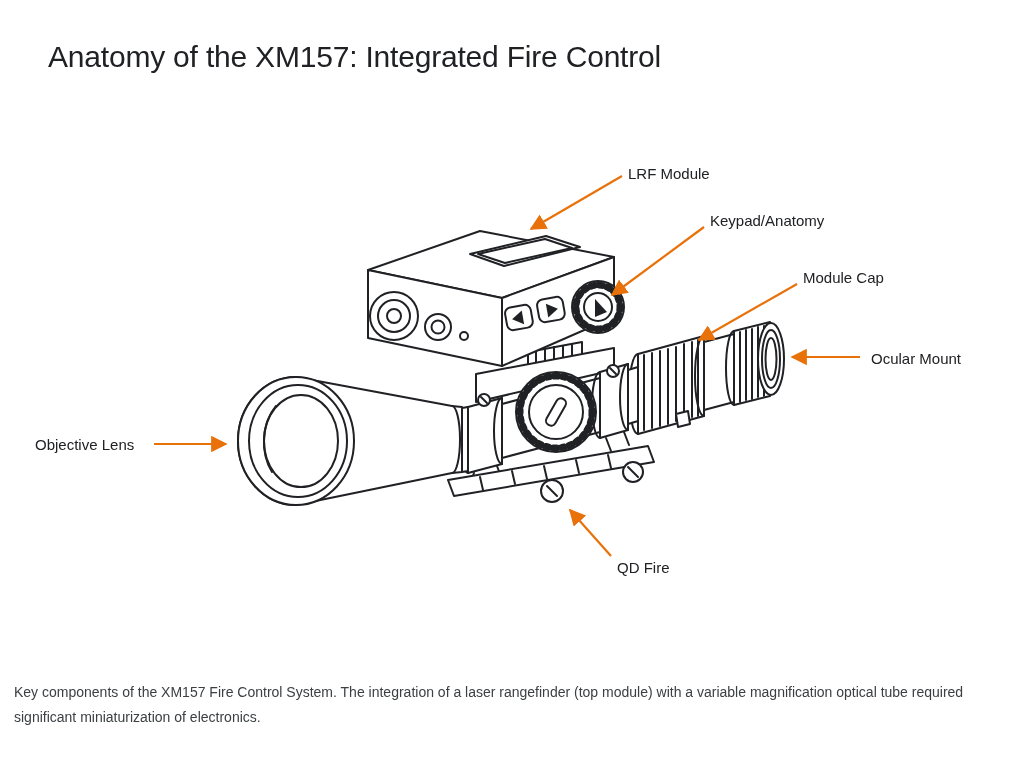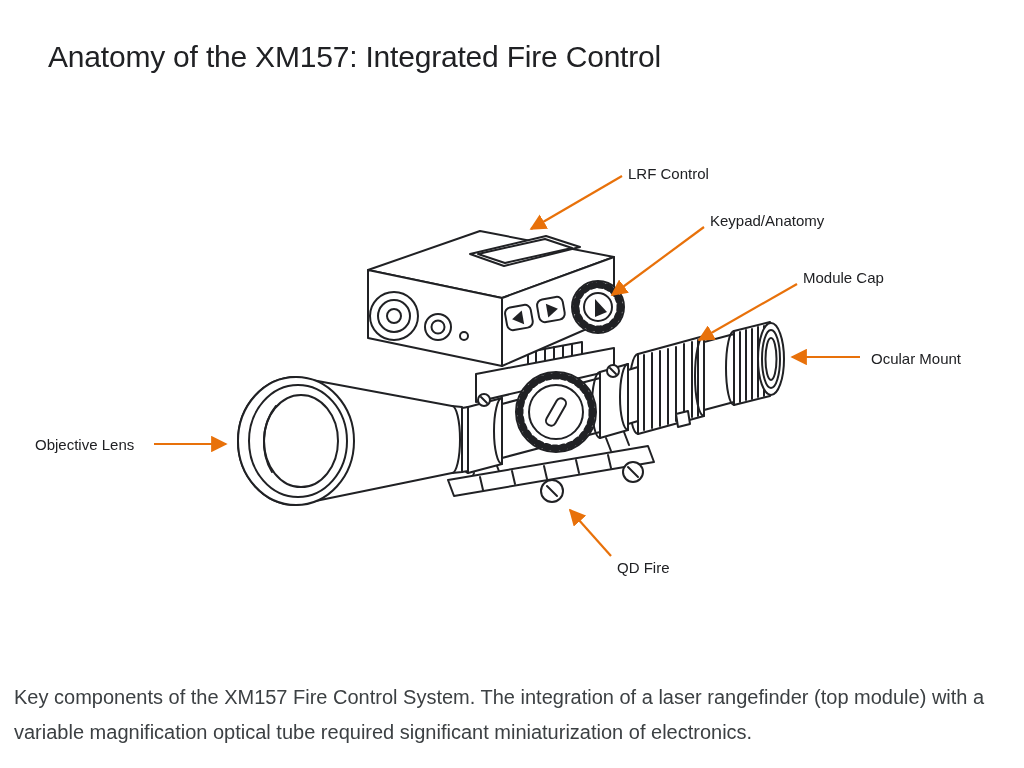--- a/index.html
+++ b/index.html
@@ -15,21 +15,21 @@
   .title {
     position:absolute; left:8px; top:40px;
     font-size:30px; font-weight:400; letter-spacing:-0.2px; color:#202124;margin-left:40px;
   }
   .art { position:absolute; left:0; top:0; width:1024px; height:768px; }
   .label {
     position:absolute; font-size:15px; color:#202124; white-space:nowrap;
   }
   .caption {
     position:absolute; left:14px; top:680px; width:1000px;
-    font-size:20px; line-height:1.75; color:#3c4043;
+    font-size:14px; line-height:1.75; color:#3c4043;
   }
   
   .ink path, .ink line, .ink circle, .ink ellipse, .ink rect {
     stroke:var(--ink); stroke-width:2; fill:none;
     stroke-linecap:round; stroke-linejoin:round;
   }
   .ink .solid { fill:#ffffff; }
   .ink .fillink { fill:var(--ink); stroke:none; }
   .ink .knurl { stroke-dasharray:3 5; }
   .arrows line { stroke:var(--accent); stroke-width:2.2; }
@@ -176,20 +176,20 @@
   <g class="arrows">
     <line x1="622" y1="176" x2="531" y2="229" marker-end="url(#ah)"></line>
     <line x1="704" y1="227" x2="612" y2="295" marker-end="url(#ah)"></line>
     <line x1="797" y1="284" x2="699" y2="340" marker-end="url(#ah)"></line>
     <line x1="860" y1="357" x2="792" y2="357" marker-end="url(#ah)"></line>
     <line x1="154" y1="444" x2="226" y2="444" marker-end="url(#ah)"></line>
     <line x1="611" y1="556" x2="570" y2="510" marker-end="url(#ah)"></line>
   </g>
 </svg>
 
-<div class="label" style="left:628px; top:165px">LRF Control</div>
+<div class="label" style="left:628px; top:165px">LRF Module</div>
 <div class="label" style="left:710px; top:212px">Keypad/Anatomy</div>
 <div class="label" style="left:803px; top:269px">Module Cap</div>
 <div class="label" style="left:871px; top:350px">Ocular Mount</div>
 <div class="label" style="left:35px; top:436px">Objective Lens</div>
 <div class="label" style="left:617px; top:559px">QD Fire</div>
 
 <p class="caption">Key components of the XM157 Fire Control System. The integration of a laser rangefinder (top module) with a variable magnification optical tube required significant miniaturization of electronics.</p>
 
 </body></html>

